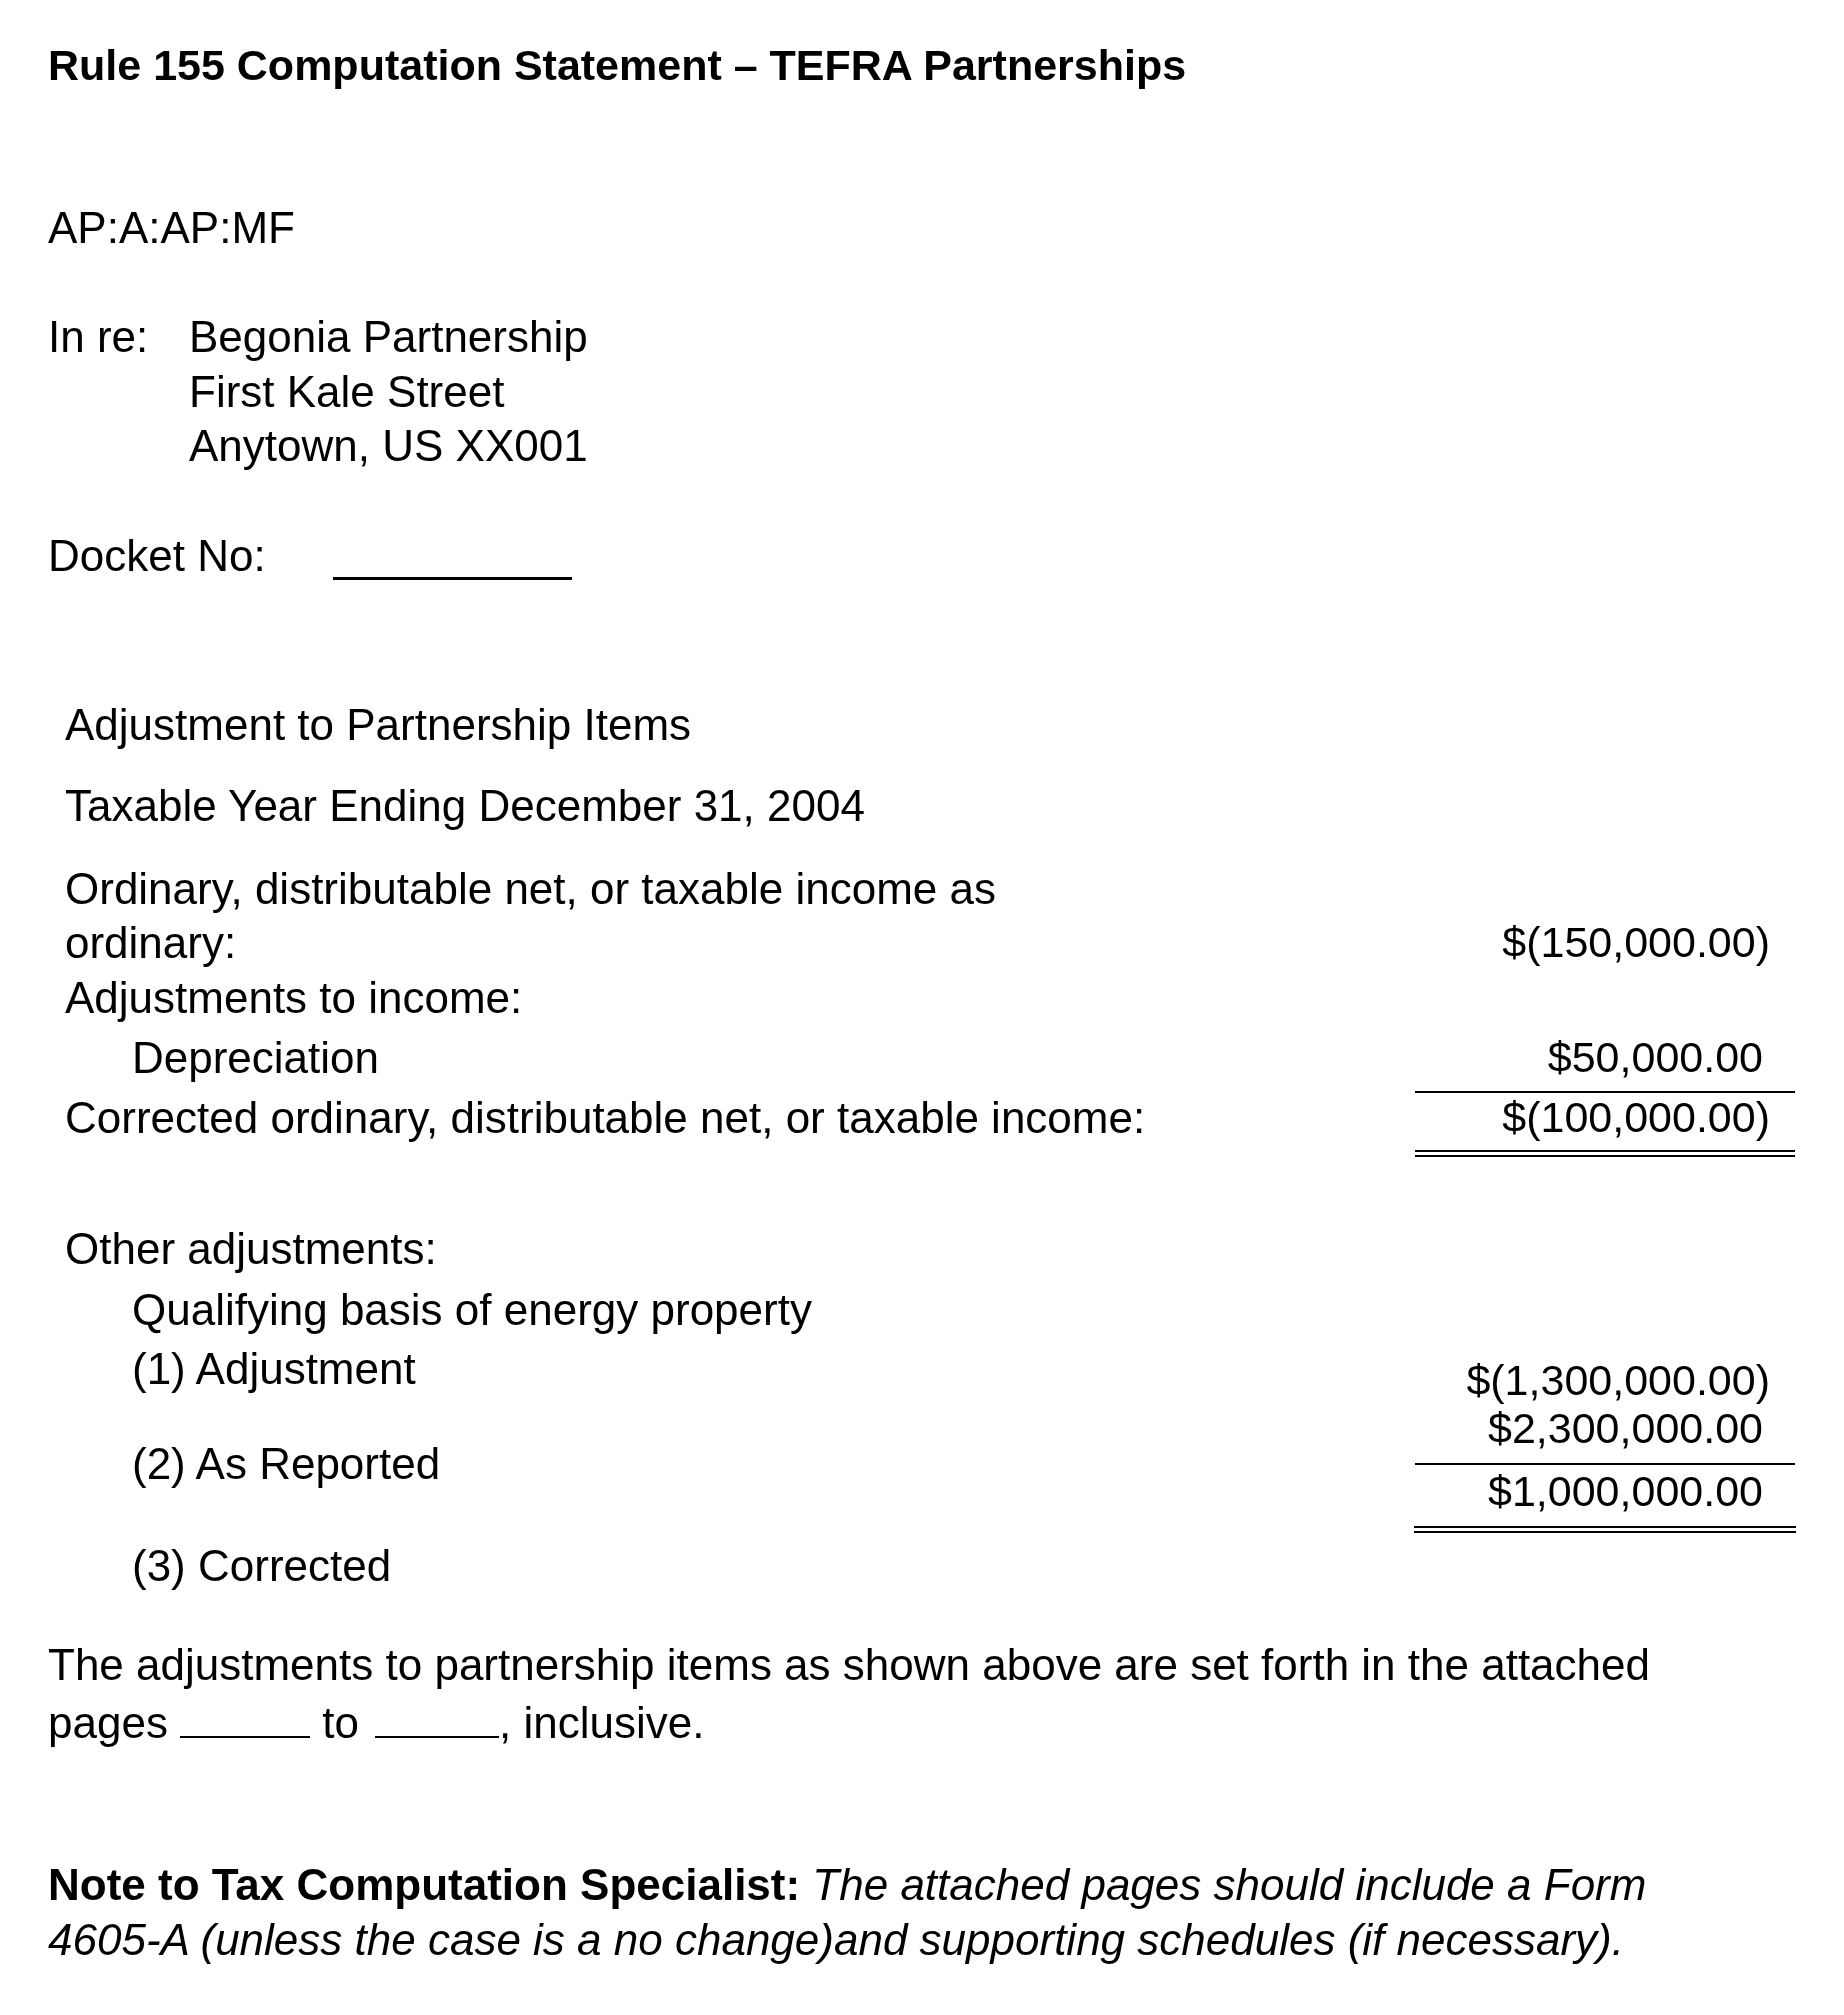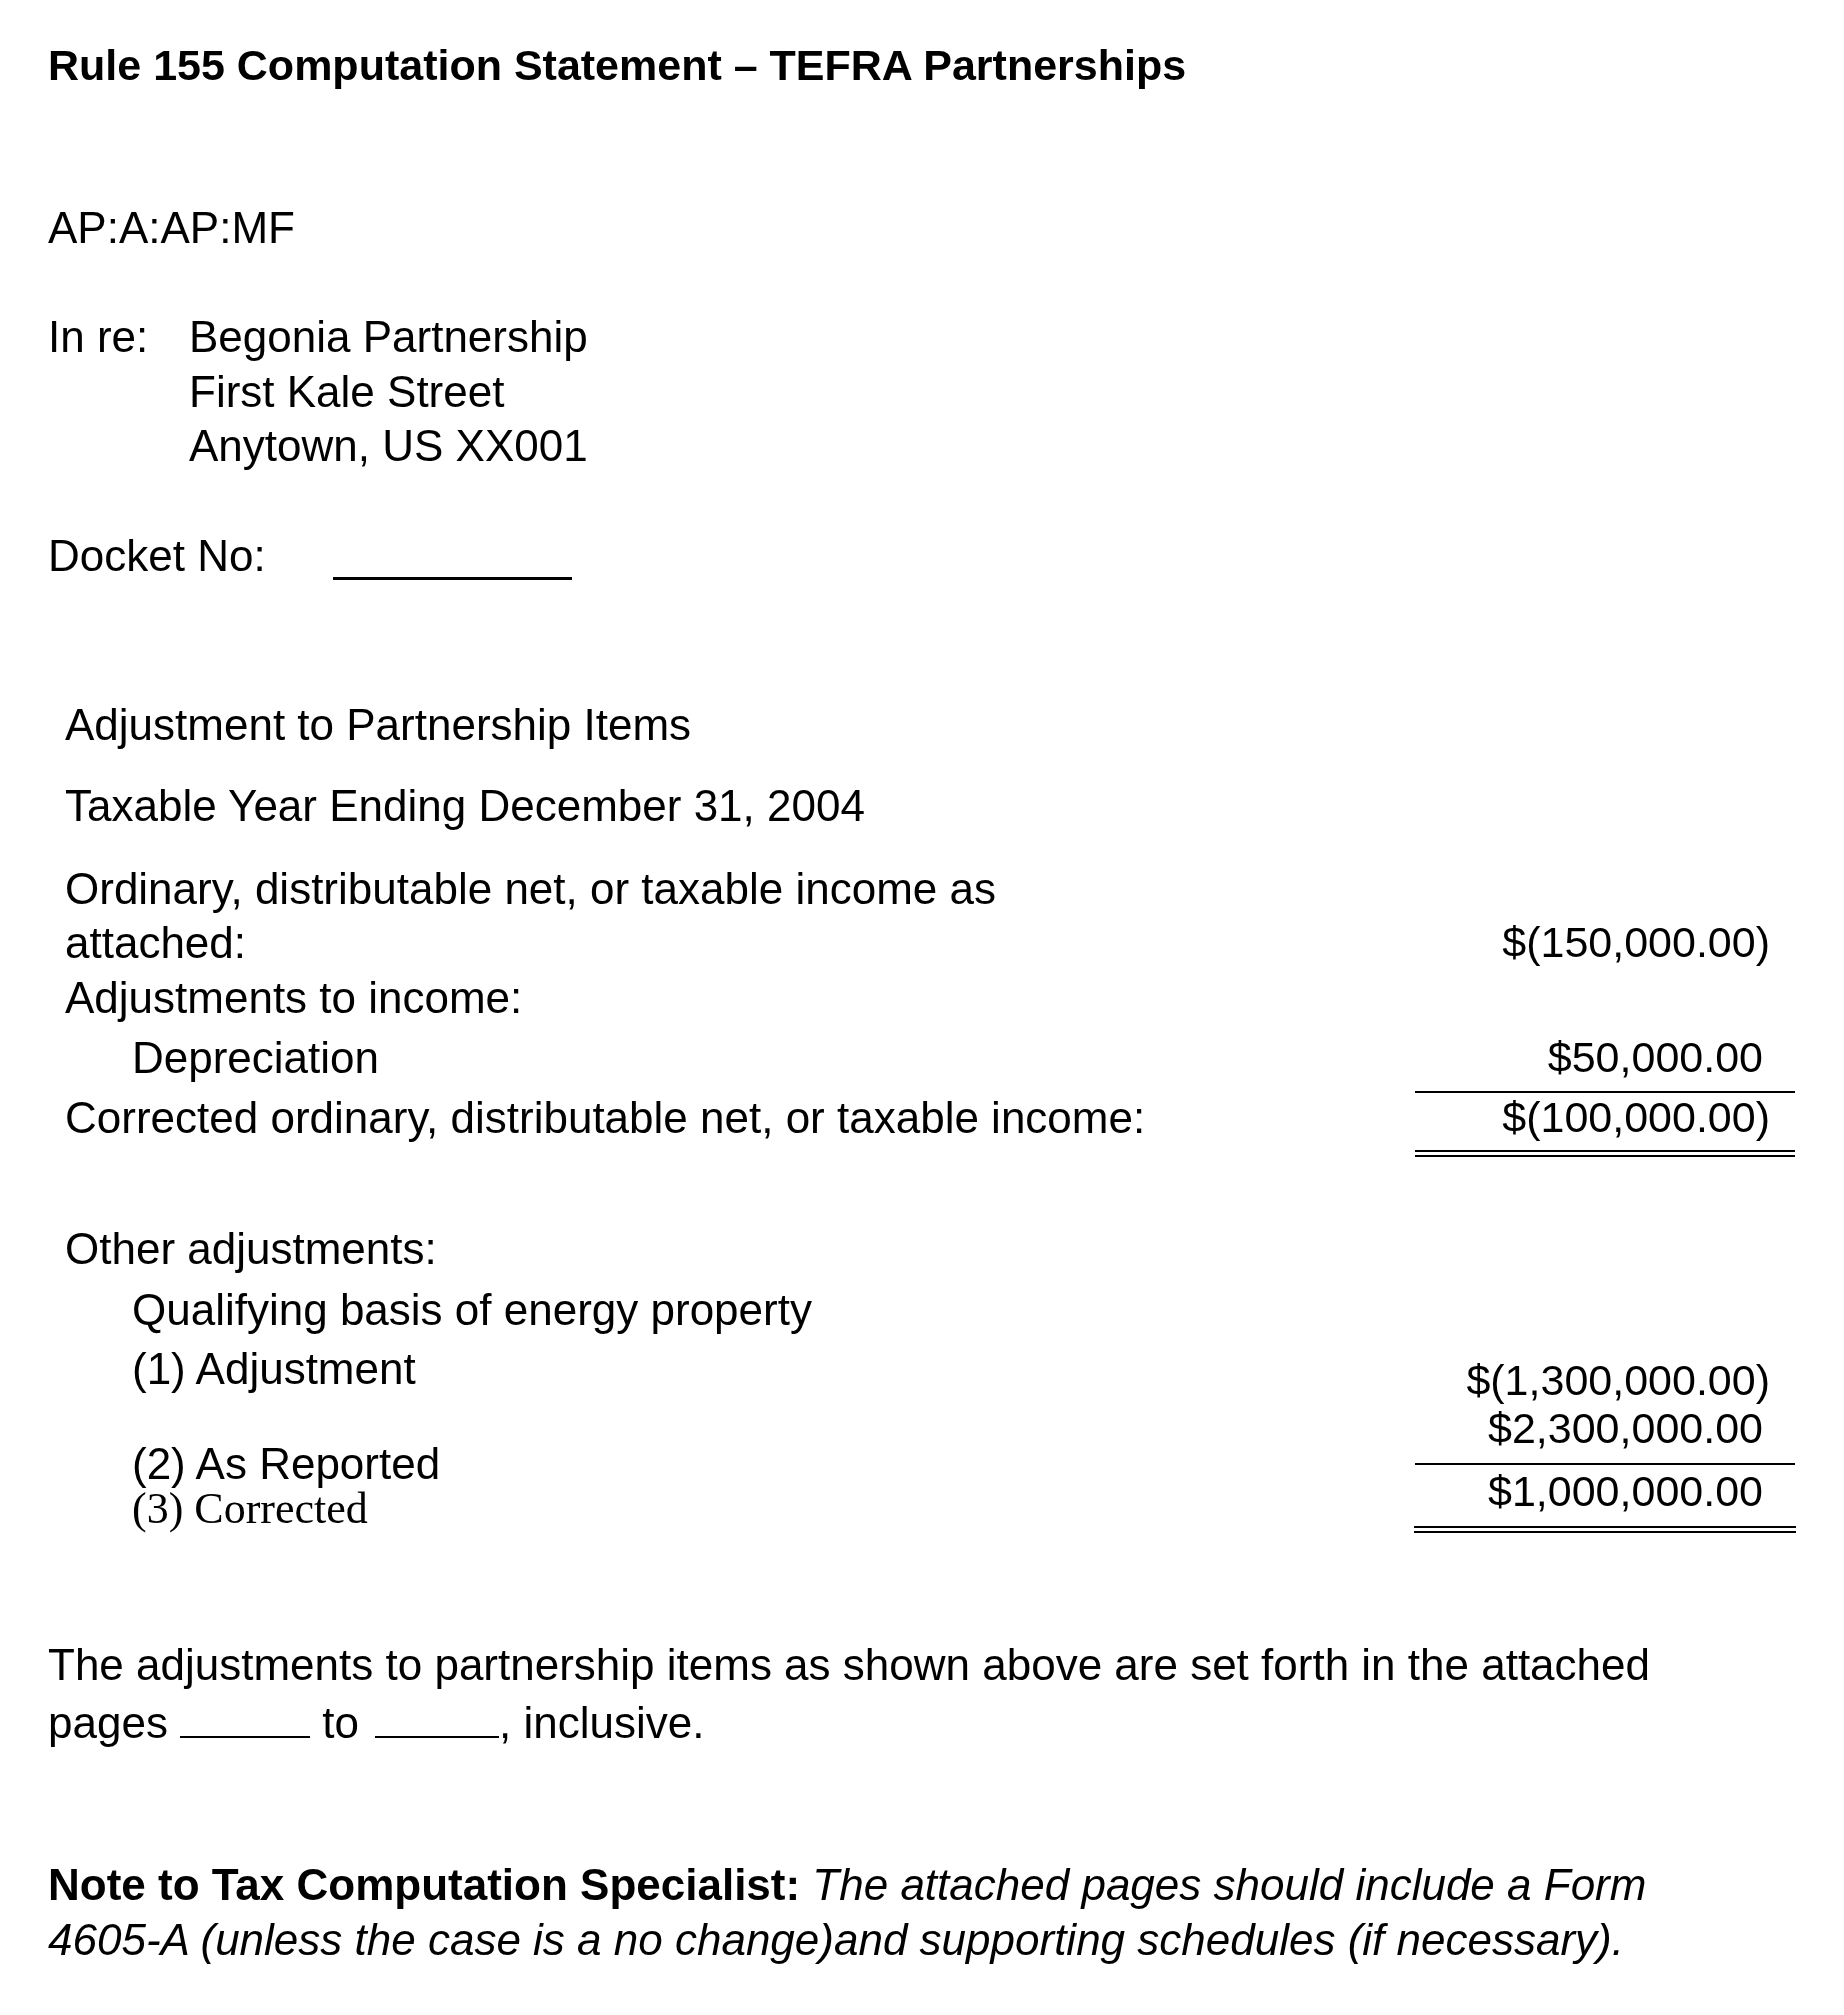--- a/index.html
+++ b/index.html
@@ -25,21 +25,21 @@
 <div class="t" style="left:189px; top:370px;">First Kale Street</div>
 <div class="t" style="left:189px; top:424px;">Anytown, US XX001</div>
 
 <div class="t" style="left:48px; top:534px;">Docket No:</div>
 <div style="position:absolute; left:333px; top:577px; width:239px; height:2.9px; background:#000;"></div>
 
 <div class="t" style="left:65px; top:703px;">Adjustment to Partnership Items</div>
 <div class="t" style="left:65px; top:757px;margin-top:27px;">Taxable Year Ending December 31, 2004</div>
 
 <div class="t" style="left:65px; top:867px;">Ordinary, distributable net, or taxable income as</div>
-<div class="t" style="left:65px; top:921px;">attached:</div>
+<div class="t" style="left:65px; top:921px;">ordinary:</div>
 <div class="amt" style="right:75px; top:921px;">$(150,000.00)</div>
 
 <div class="t" style="left:65px; top:976px;">Adjustments to income:</div>
 <div class="t" style="left:132px; top:1036px;">Depreciation</div>
 <div class="amt" style="right:82px; top:1036px;">$50,000.00</div>
 <div class="rule1" style="left:1415px; width:380px; top:1091px;"></div>
 
 <div class="t" style="left:65px; top:1096px;">Corrected ordinary, distributable net, or taxable income:</div>
 <div class="amt" style="right:75px; top:1096px;">$(100,000.00)</div>
 <div class="rule2" style="left:1415px; width:380px; top:1150px;"></div>
@@ -47,21 +47,21 @@
 <div class="t" style="left:65px; top:1227px;">Other adjustments:</div>
 <div class="t" style="left:132px; top:1288px;">Qualifying basis of energy property</div>
 
 <div class="t" style="left:132px; top:1347px;">(1) Adjustment</div>
 <div class="amt" style="right:75px; top:1347px;margin-top:12px;">$(1,300,000.00)</div>
 
 <div class="t" style="left:132px; top:1407px;margin-top:35px;">(2) As Reported</div>
 <div class="amt" style="right:82px; top:1407px;">$2,300,000.00</div>
 <div class="rule1" style="left:1415px; width:380px; top:1463px;"></div>
 
-<div class="t" style="left:132px; top:1487px;font-family:Liberation Serif, serif;">(3) Corrected</div>
+<div class="t" style="left:132px; top:1544px;">(3) Corrected</div>
 <div class="amt" style="right:82px; top:1470px;">$1,000,000.00</div>
 <div class="rule2" style="left:1414px; width:382px; top:1526px;"></div>
 
 <div class="t" style="left:48px; top:1643px;">The adjustments to partnership items as shown above are set forth in the attached</div>
 <div class="t" style="left:48px; top:1698px;">
   <span>pages</span>
   <span class="blank" style="width:130px; height:38px;"></span>
   <span>to</span>
   <span class="blank" style="width:124px; height:38px; margin-left:3.8px;"></span><span>, inclusive.</span>
 </div>

